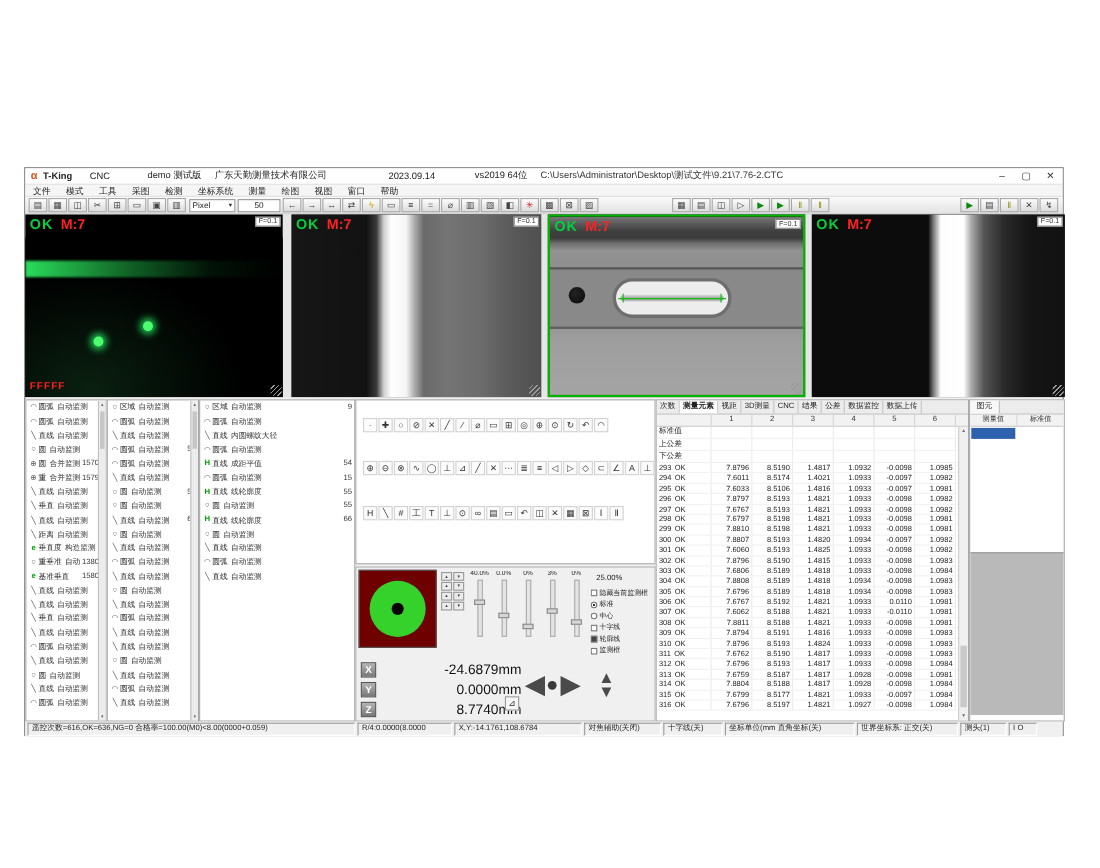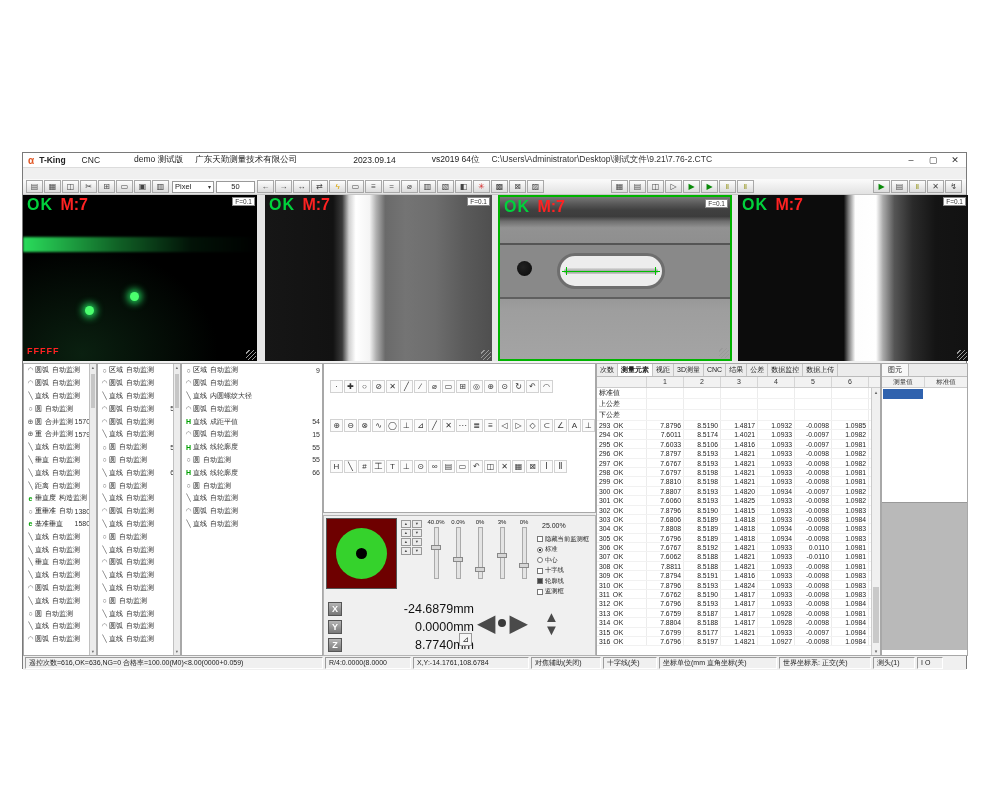--- a/index.html
+++ b/index.html
@@ -36,21 +36,21 @@
   .tb-sp{width:66px;flex:none;}
   .tb-fill{flex:1;}
 
   
   .cams{position:absolute;top:42px;left:0;right:0;height:166px;background:#e6e6e6;}
   .cam{position:absolute;top:0;height:166px;background:#000;overflow:hidden;}
   .cam.c1{left:0;width:234px;}
   .cam.c2{left:242px;width:227px;}
   .cam.c3{left:475px;width:234px;border:2px solid #00b400;}
   .cam.c4{left:715px;width:230px;}
-  .camlabel{position:absolute;top:1px;left:4px;font-weight:bold;font-size:16px;z-index:5;}
+  .camlabel{position:absolute;top:1px;left:4px;font-weight:bold;font-size:13px;z-index:5;}
   .ok{color:#00d23c;letter-spacing:1px;}
   .mode{color:#ff2222;margin-left:3px;}
   .camtag{position:absolute;top:2px;right:2px;background:#fff;border:1px solid #888;font-size:6.5px;padding:0 2px;color:#333;z-index:5;}
   .grip{position:absolute;right:1px;bottom:1px;width:10px;height:10px;background:repeating-linear-gradient(135deg,transparent 0 2px,#9a9a9a 2px 3px);z-index:5;}
   .c1bg{position:absolute;inset:0;background:radial-gradient(ellipse at 25% 95%, #0a2010 0%, #000 55%),#000;margin-top:21px;}
   .glow{position:absolute;left:0;top:21px;width:100%;height:15px;background:linear-gradient(90deg,rgba(44,232,96,.95),rgba(30,180,70,.55) 40%,rgba(10,90,35,.2) 72%,rgba(0,0,0,0));filter:blur(1px);}
   .gdot{position:absolute;width:9px;height:9px;border-radius:50%;background:#4bff6e;box-shadow:0 0 7px 3px rgba(40,255,110,.75);}
   .d1{left:62px;top:90px;} .d2{left:107px;top:76px;}
   .ftext{position:absolute;left:4px;bottom:5px;color:#f22;font-size:9px;font-weight:bold;letter-spacing:1px;}
   .c2bg{position:absolute;inset:0;background:linear-gradient(90deg,#161616 0%,#121212 30%,#3a3a3a 34%,#cfcfcf 37%,#ffffff 40%,#f5f5f5 46%,#b0b0b0 49%,#6a6a6a 53%,#747474 62%,#6d6d6d 75%,#5a5a5a 88%,#4f4f4f 100%);}
@@ -168,20 +168,34 @@
       <span class="t-date">2023.09.14</span>
       <span class="t-build">vs2019 64位</span>
       <span class="t-path">C:\Users\Administrator\Desktop\测试文件\9.21\7.76-2.CTC</span>
       <span class="wbtns">
         <span class="wbtn">–</span>
         <span class="wbtn">▢</span>
         <span class="wbtn">✕</span>
       </span>
     </div>
 
+    <div class="menubar">
+
+    <span class="mi">文件</span>
+        <span class="mi">模式</span>
+        <span class="mi">工具</span>
+        <span class="mi">采图</span>
+        <span class="mi">检测</span>
+        <span class="mi">坐标系统</span>
+        <span class="mi">测量</span>
+        <span class="mi">绘图</span>
+        <span class="mi">视图</span>
+        <span class="mi">窗口</span>
+        <span class="mi">帮助</span>
+      </div>
 
     <div class="toolbar">
       <span class="tb-group">
 
       <span class="tbtn">
             <span class="tg">▤</span>
           </span>
           <span class="tbtn">
             <span class="tg">▦</span>
           </span>

